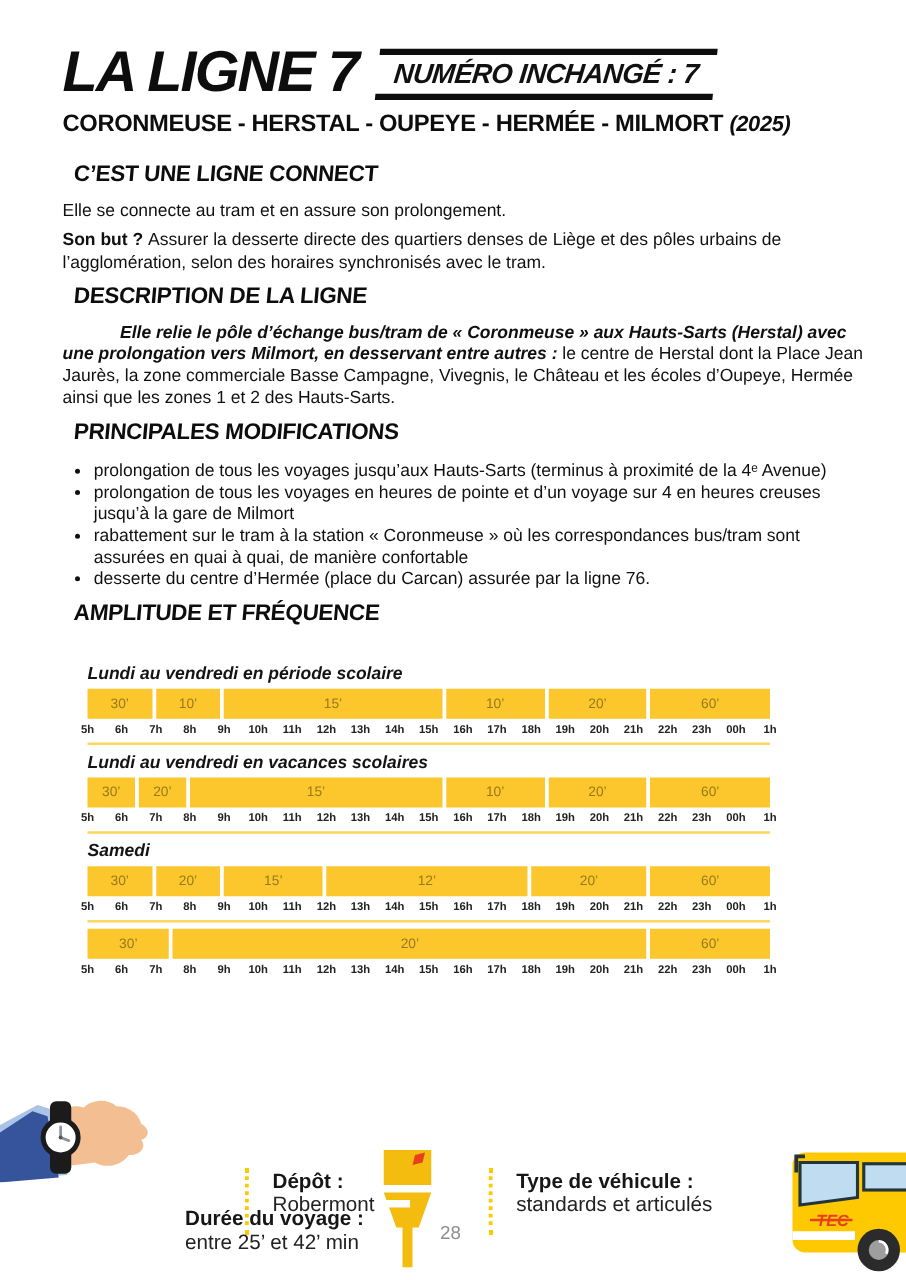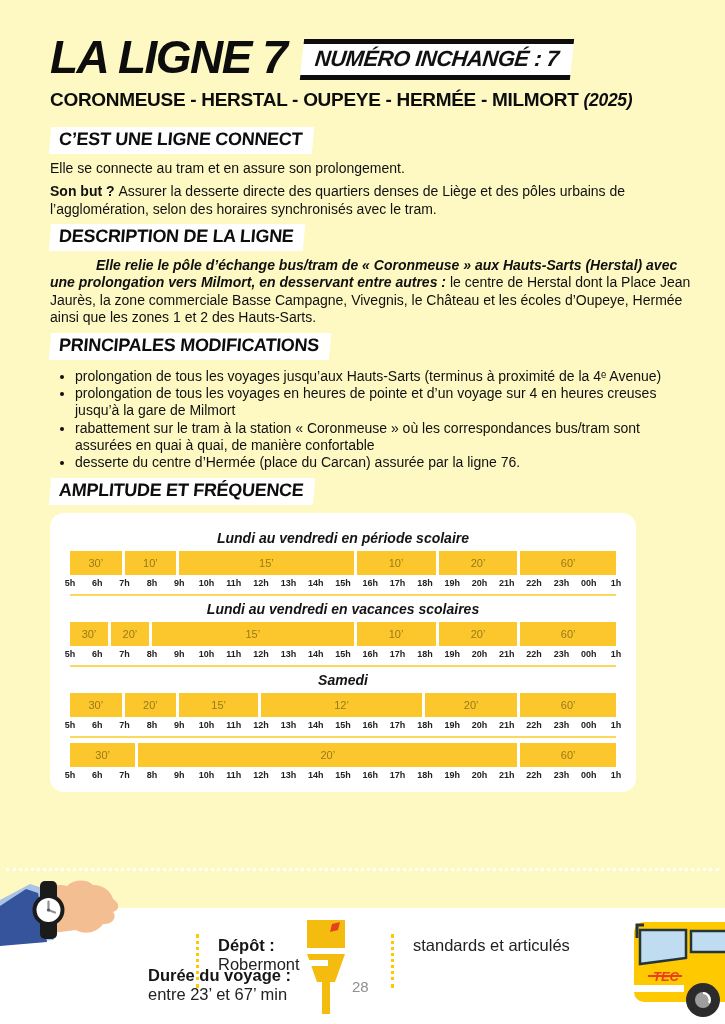--- a/index.html
+++ b/index.html
@@ -1,16 +1,16 @@
 <!DOCTYPE html>
 <html><head>
 <meta charset="utf-8">
 <style>
   html,body{margin:0;padding:0;background:#e8e8e8;}
-  .page{position:relative;width:725px;height:1024px;overflow:hidden;background:#fef9c3;
+  .page{position:relative;width:725px;height:1024px;overflow:hidden;background:#ffffff;
         font-family:"Liberation Sans","DejaVu Sans",sans-serif;color:#111;
         -webkit-font-smoothing:antialiased;}
   .content{position:absolute;left:50px;top:36px;width:641px;}
 
   
   .title-row{display:flex;align-items:flex-start;gap:16px;}
   h1.title{margin:0;font-size:46px;line-height:0.95;font-weight:bold;font-style:italic;
            letter-spacing:-1.5px;color:#0d0d0d;}
   .badge{margin-top:3px;background:#fff;border-top:5px solid #0d0d0d;border-bottom:5px solid #0d0d0d;
          padding:2px 13px 3px;transform:skewX(-6deg);}
@@ -25,21 +25,21 @@
            transform:skewX(-5deg);font-size:18px;font-weight:bold;letter-spacing:-0.3px;color:#0d0d0d;}
   .para{margin:0 0 6px;font-size:14px;line-height:1.24;max-width:641px;color:#101010;}
   .b{font-weight:bold;} .i{font-style:italic;margin-left:46px;}
   ul.bullets{margin:2px 0 0;padding-left:25px;}
   ul.bullets li{font-size:14px;line-height:1.24;color:#101010;}
 
   
   .freq-card{margin-top:2px;width:546px;background:#fff;border-radius:14px;padding:12px 20px 6px;}
   .t-row{padding:5px 0 4px;border-bottom:2px solid #FBD75C;}
   .t-row:last-child{border-bottom:none;}
-  .t-title{font-size:14px;line-height:16px;font-weight:bold;font-style:italic;margin:0 0 5px;color:#141414;text-align:center;}
+  .t-title{font-size:14px;line-height:16px;font-weight:bold;font-style:italic;margin:0 0 5px;color:#141414;}
   .t-bar{position:relative;height:24px;margin-bottom:2px;}
   .t-seg{position:absolute;top:0;height:24px;background:#FCC72C;font-size:11px;color:#99791B;
          text-align:center;line-height:24px;overflow:visible;}
   .t-hours{position:relative;height:13px;}
   .t-hour{position:absolute;top:1px;transform:translateX(-50%);font-size:9px;font-weight:bold;
           color:#222;white-space:nowrap;}
 
   
   .dotline{position:absolute;left:6px;right:6px;top:868px;border-top:3px dotted rgba(255,255,255,0.95);z-index:1;}
   .white-strip{position:absolute;left:0;right:0;bottom:0;height:116px;background:#fff;z-index:1;}
@@ -251,21 +251,21 @@
              C120,27 120,34 113,36 C118,42 111,49 103,48 C97,57 84,59 76,54
              L52,57 C45,51 42,38 44,24 Z" fill="#F4BE93"></path>
     <rect x="40" y="5" width="17" height="58" rx="5" fill="#1B1B1B"></rect>
     <circle cx="48.5" cy="34" r="14" fill="#FFFFFF" stroke="#1B1B1B" stroke-width="4"></circle>
     <path d="M48.5,34 L48.5,25.5 M48.5,34 L55,36.5" stroke="#8D9399" stroke-width="2.2" fill="none" stroke-linecap="round"></path>
     <circle cx="48.5" cy="34" r="1.6" fill="#555"></circle>
   </svg>
 
   <div id="f-duration" class="fabs">
     <div class="f-label">Durée du voyage :</div>
-    <div class="f-value">entre 23’ et 67’ min</div>
+    <div class="f-value">entre 25’ et 42’ min</div>
   </div>
 
   <div id="vdiv1" class="vdiv"></div>
 
   <div id="f-depot" class="fabs">
     <div class="f-label">Dépôt :</div>
     <div class="f-value">Robermont</div>
   </div>
 
   <svg id="sign-svg" class="illu" width="40" height="94" viewBox="0 0 40 94">
@@ -273,20 +273,21 @@
     <polygon points="26,4 34,2 32,10 24,12" fill="#E8401C"></polygon>
     <path d="M1,34 L39,34 L29,62 L24,62 L24,94 L16,94 L16,62 L11,62 Z" fill="#F3BC0F"></path>
     <rect x="3" y="40" width="19" height="6" fill="#FFFFFF"></rect>
   </svg>
 
   <div class="pagenum">28</div>
 
   <div id="vdiv2" class="vdiv"></div>
 
   <div id="f-vehicle" class="fabs">
+    <div class="f-label">Type de véhicule :</div>
     <div class="f-value">standards et articulés</div>
   </div>
 
   <svg id="bus-svg" class="illu" width="97" height="104" viewBox="0 0 97 104">
     <rect x="6" y="8" width="105" height="80" rx="10" fill="#FEC900"></rect>
     <polygon points="12,16 58,16 58,44 12,50" fill="#BFDCF0" stroke="#24343B" stroke-width="2.5"></polygon>
     <rect x="63" y="17" width="45" height="21" fill="#BFDCF0" stroke="#24343B" stroke-width="2.5"></rect>
     <path d="M9,24 L9,11 L16,11" stroke="#24343B" stroke-width="3" fill="none"></path>
     <rect x="6" y="71" width="50" height="7" fill="#FFFFFF"></rect>
     <path d="M20,62 H54" stroke="#E8401C" stroke-width="2"></path>

